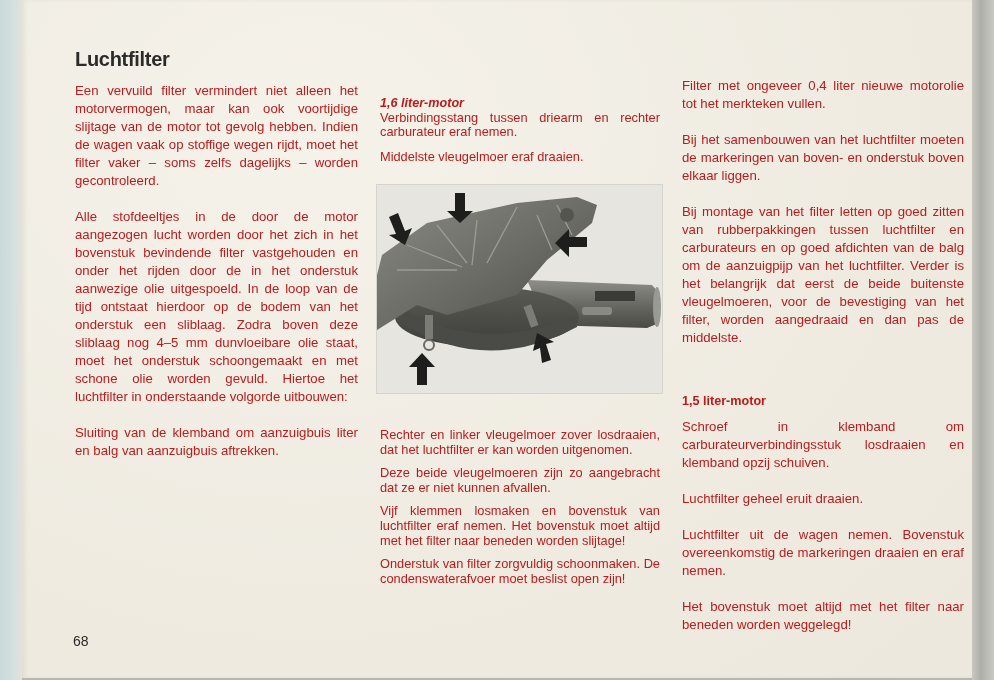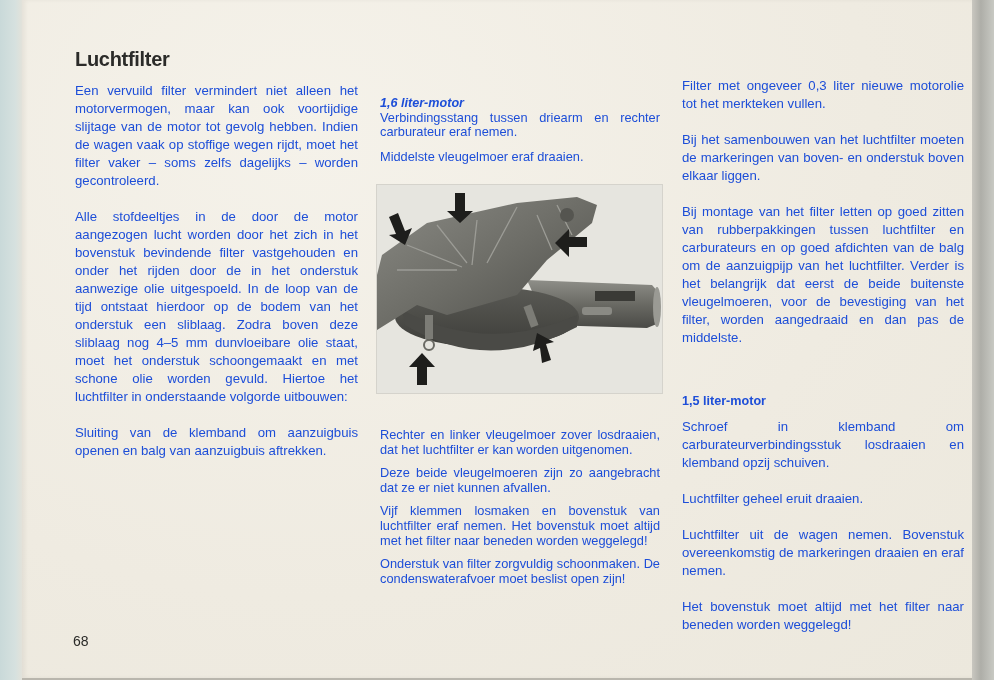--- a/index.html
+++ b/index.html
@@ -25,21 +25,21 @@
     }
     .bottom-edge {
       position: absolute; left: 22px; bottom: 0; width: 950px; height: 2px;
       background: #b9b6ad;
     }
     .title {
       position: absolute; left: 75px; top: 48px;
       font-size: 20px; font-weight: bold; letter-spacing: -0.3px; color: #2b2b29;
     }
     .col {
-      position: absolute; font-size: 13.2px; line-height: 18px; color: #1d4ed8;
+      position: absolute; font-size: 13.2px; line-height: 18px; color: #b91c1c;
     }
     .col p { margin: 0; text-align: justify; text-align-last: left; }
     .col1 { left: 75px; top: 80px; width: 283px; }
     .col2 { left: 380px; top: 80px; width: 280px; font-size: 12.8px; line-height: 14.6px; }
     .col3 { left: 682px; top: 77px; width: 282px; }
     .subhead { font-weight: bold; font-size: 12.6px; margin: 0; }
     .figure {
       position: absolute; left: 376px; top: 184px; width: 285px; height: 208px;
       background: #e9e8e2; border: 1px solid #d5d3cc;
       overflow: hidden;
@@ -54,21 +54,21 @@
 <div class="left-edge"></div>
 <div class="page"></div>
 <div class="right-edge"></div>
 <div class="bottom-edge"></div>
 
 <h1 class="title" style="margin:0;text-align:center;">Luchtfilter</h1>
 
 <div class="col col1">
   <p style="margin-top:2px;">Een vervuild filter vermindert niet alleen het motorvermogen, maar kan ook voortijdige slijtage van de motor tot gevolg hebben. Indien de wagen vaak op stoffige wegen rijdt, moet het filter vaker – soms zelfs dagelijks – worden gecontroleerd.</p>
   <p style="margin-top:18px;">Alle stofdeeltjes in de door de motor aangezogen lucht worden door het zich in het bovenstuk bevindende filter vastgehouden en onder het rijden door de in het onderstuk aanwezige olie uitgespoeld. In de loop van de tijd ontstaat hierdoor op de bodem van het onderstuk een sliblaag. Zodra boven deze sliblaag nog 4–5 mm dunvloeibare olie staat, moet het onderstuk schoongemaakt en met schone olie worden gevuld. Hiertoe het luchtfilter in onderstaande volgorde uitbouwen:</p>
-  <p style="margin-top:18px;">Sluiting van de klemband om aanzuigbuis openen en balg van aanzuigbuis aftrekken.</p>
+  <p style="margin-top:18px;">Sluiting van de klemband om aanzuigbuis liter en balg van aanzuigbuis aftrekken.</p>
 </div>
 
 <div class="col col2">
   <p class="subhead" style="margin-top:16px;font-style:italic;">1,6 liter-motor</p>
   <p style="">Verbindingsstang tussen driearm en rechter carburateur eraf nemen.</p>
   <p style="margin-top:10px;">Middelste vleugelmoer eraf draaien.</p>
 </div>
 
 <div class="figure">
   <svg width="285" height="208" viewBox="0 0 285 208">
@@ -112,26 +112,26 @@
       <path d="M210 62 L210 52 L192 52 L192 44 L178 58 L192 72 L192 62 Z"></path>
       <path d="M40 200 L50 200 L50 182 L58 182 L45 168 L32 182 L40 182 Z"></path>
       <path d="M165 178 L174 175 L169 159 L177 157 L160 148 L156 166 L163 163 Z"></path>
     </g>
   </svg>
 </div>
 
 <div class="col col2" style="top:428px;">
   <p>Rechter en linker vleugelmoer zover losdraaien, dat het luchtfilter er kan worden uitgenomen.</p>
   <p style="margin-top:9px;">Deze beide vleugelmoeren zijn zo aangebracht dat ze er niet kunnen afvallen.</p>
-  <p style="margin-top:9px;">Vijf klemmen losmaken en bovenstuk van luchtfilter eraf nemen. Het bovenstuk moet altijd met het filter naar beneden worden weggelegd!</p>
+  <p style="margin-top:9px;">Vijf klemmen losmaken en bovenstuk van luchtfilter eraf nemen. Het bovenstuk moet altijd met het filter naar beneden worden slijtage!</p>
   <p style="margin-top:9px;">Onderstuk van filter zorgvuldig schoonmaken. De condenswaterafvoer moet beslist open zijn!</p>
 </div>
 
 <div class="col col3">
-  <p>Filter met ongeveer 0,3 liter nieuwe motorolie tot het merkteken vullen.</p>
+  <p>Filter met ongeveer 0,4 liter nieuwe motorolie tot het merkteken vullen.</p>
   <p style="margin-top:18px;">Bij het samenbouwen van het luchtfilter moeten de markeringen van boven- en onderstuk boven elkaar liggen.</p>
   <p style="margin-top:18px;">Bij montage van het filter letten op goed zitten van rubberpakkingen tussen luchtfilter en carburateurs en op goed afdichten van de balg om de aanzuigpijp van het luchtfilter. Verder is het belangrijk dat eerst de beide buitenste vleugelmoeren, voor de bevestiging van het filter, worden aangedraaid en dan pas de middelste.</p>
 </div>
 
 <div class="col col3" style="top:392px;">
   <p class="subhead">1,5 liter-motor</p>
   <p style="margin-top:8px;">Schroef in klemband om carburateurverbindingsstuk losdraaien en klemband opzij schuiven.</p>
   <p style="margin-top:18px;">Luchtfilter geheel eruit draaien.</p>
   <p style="margin-top:18px;">Luchtfilter uit de wagen nemen. Bovenstuk overeenkomstig de markeringen draaien en eraf nemen.</p>
   <p style="margin-top:18px;">Het bovenstuk moet altijd met het filter naar beneden worden weggelegd!</p>

